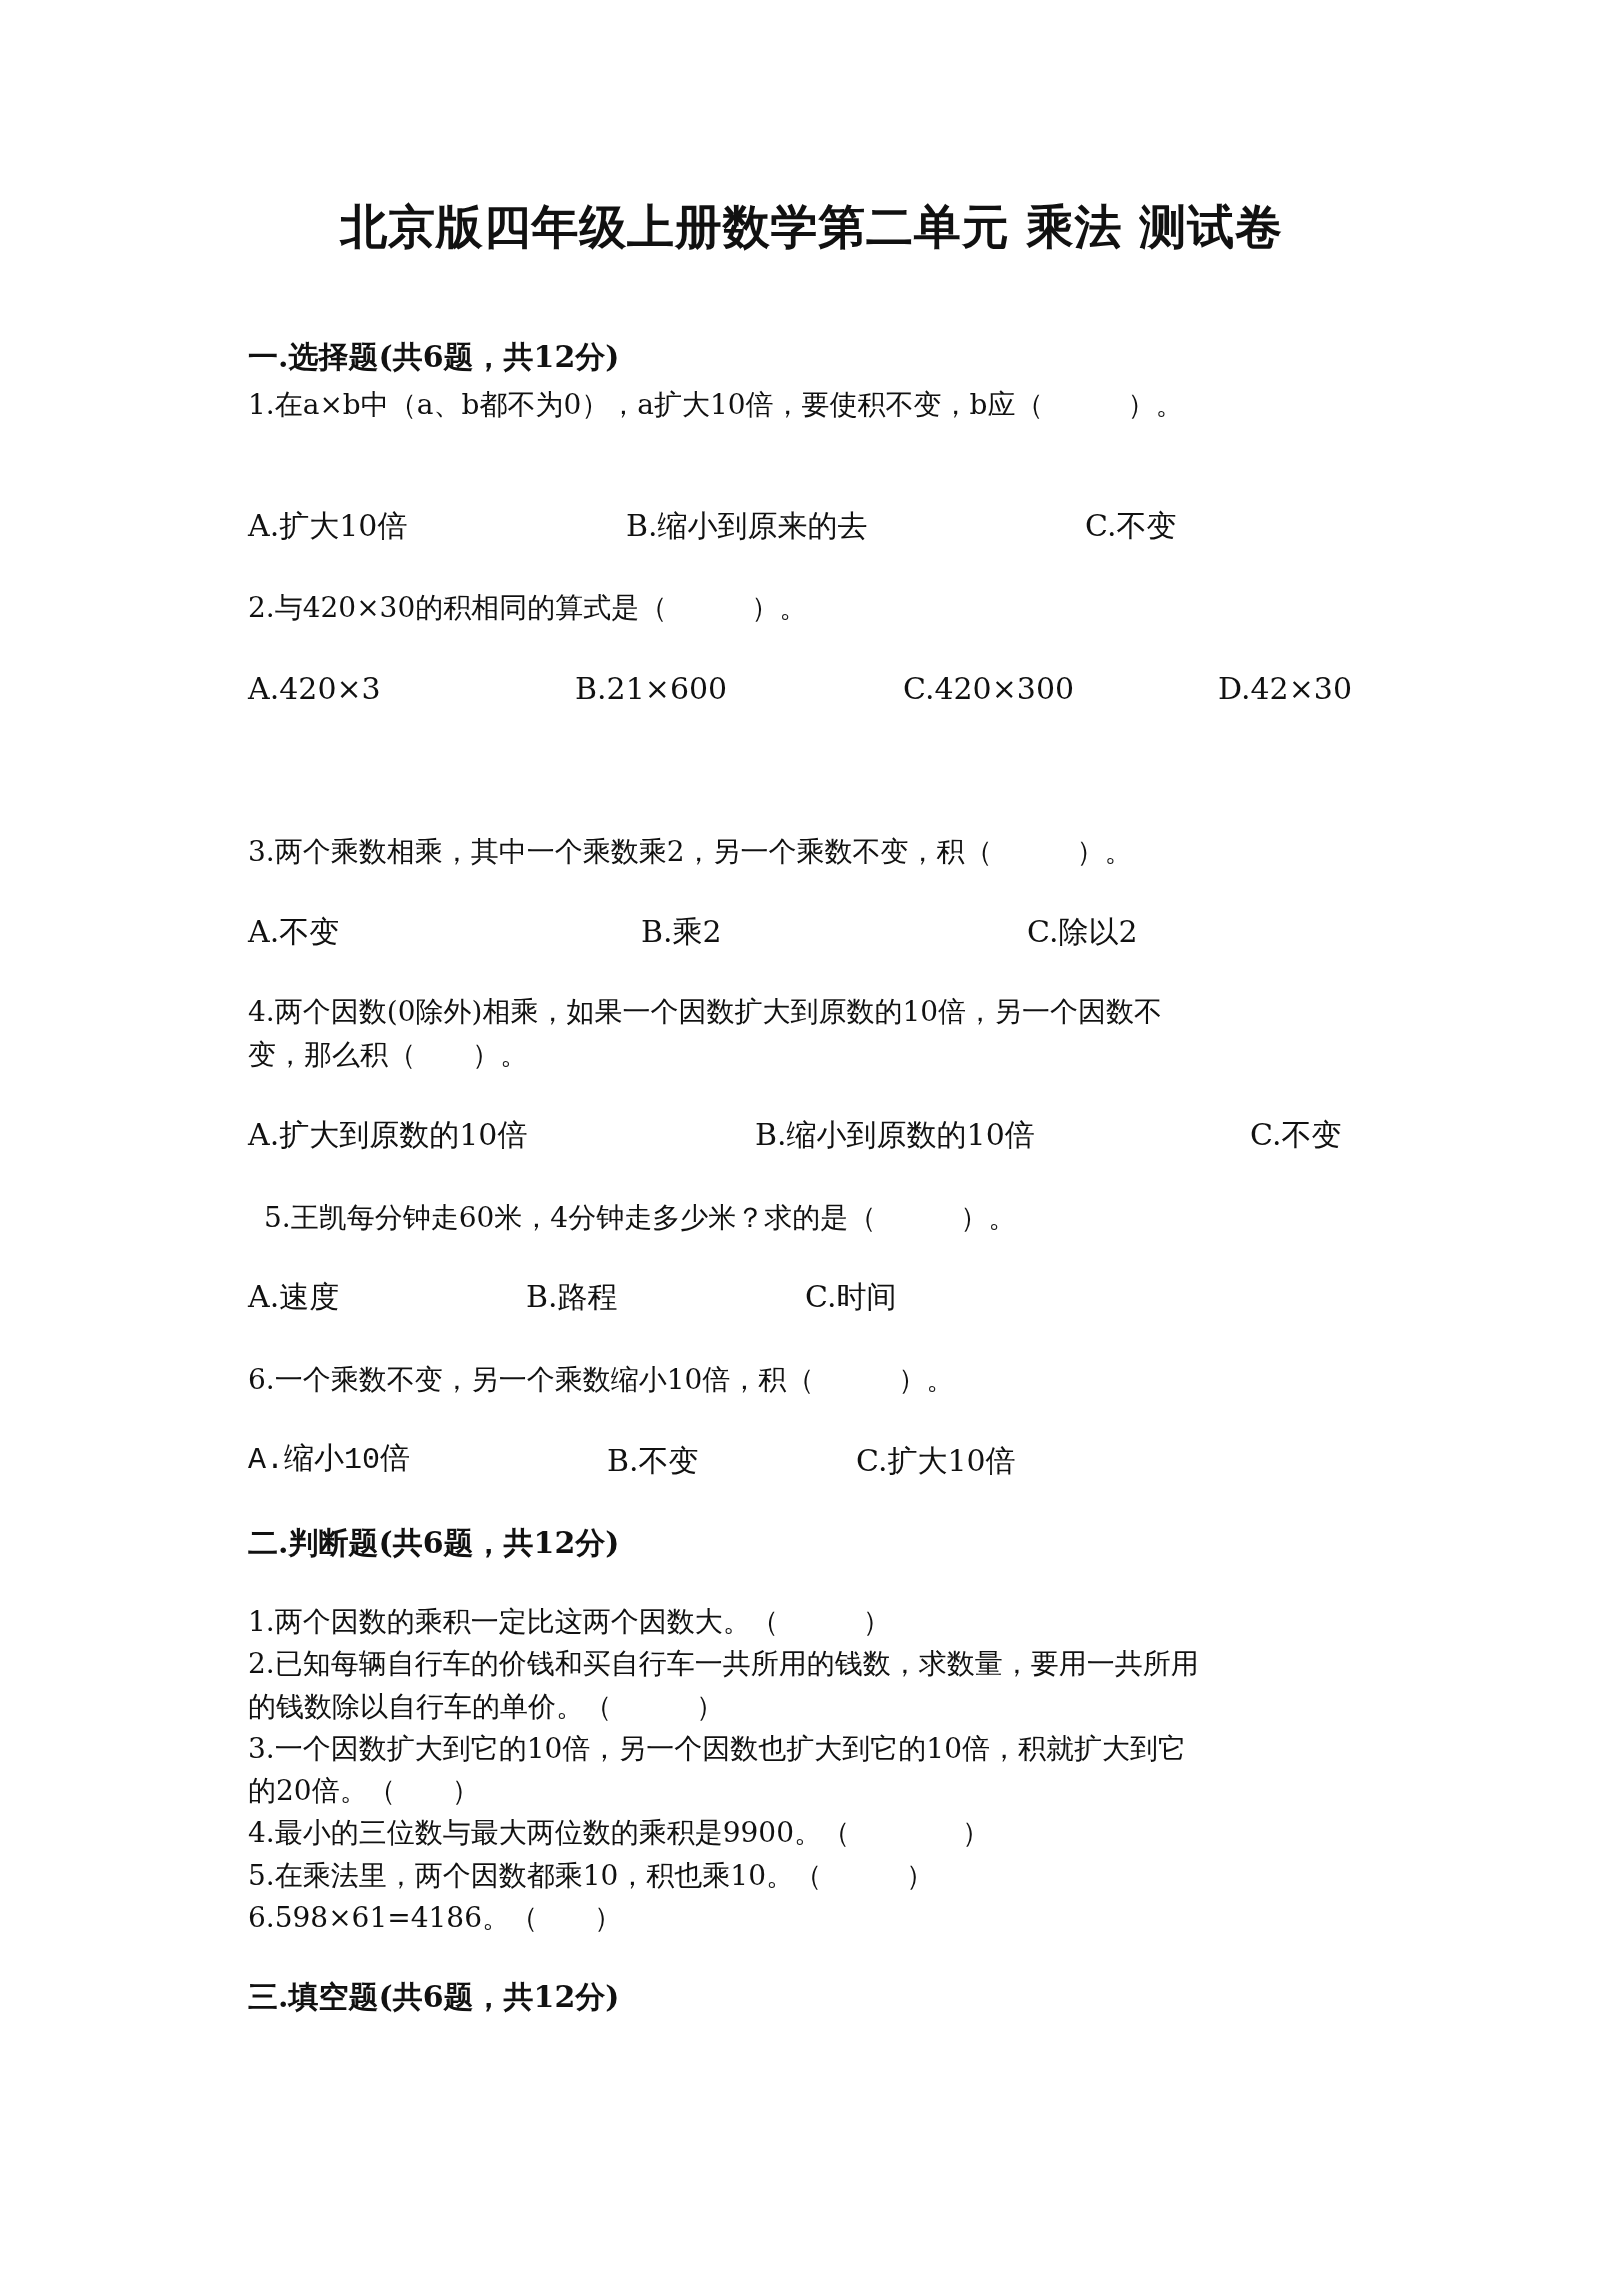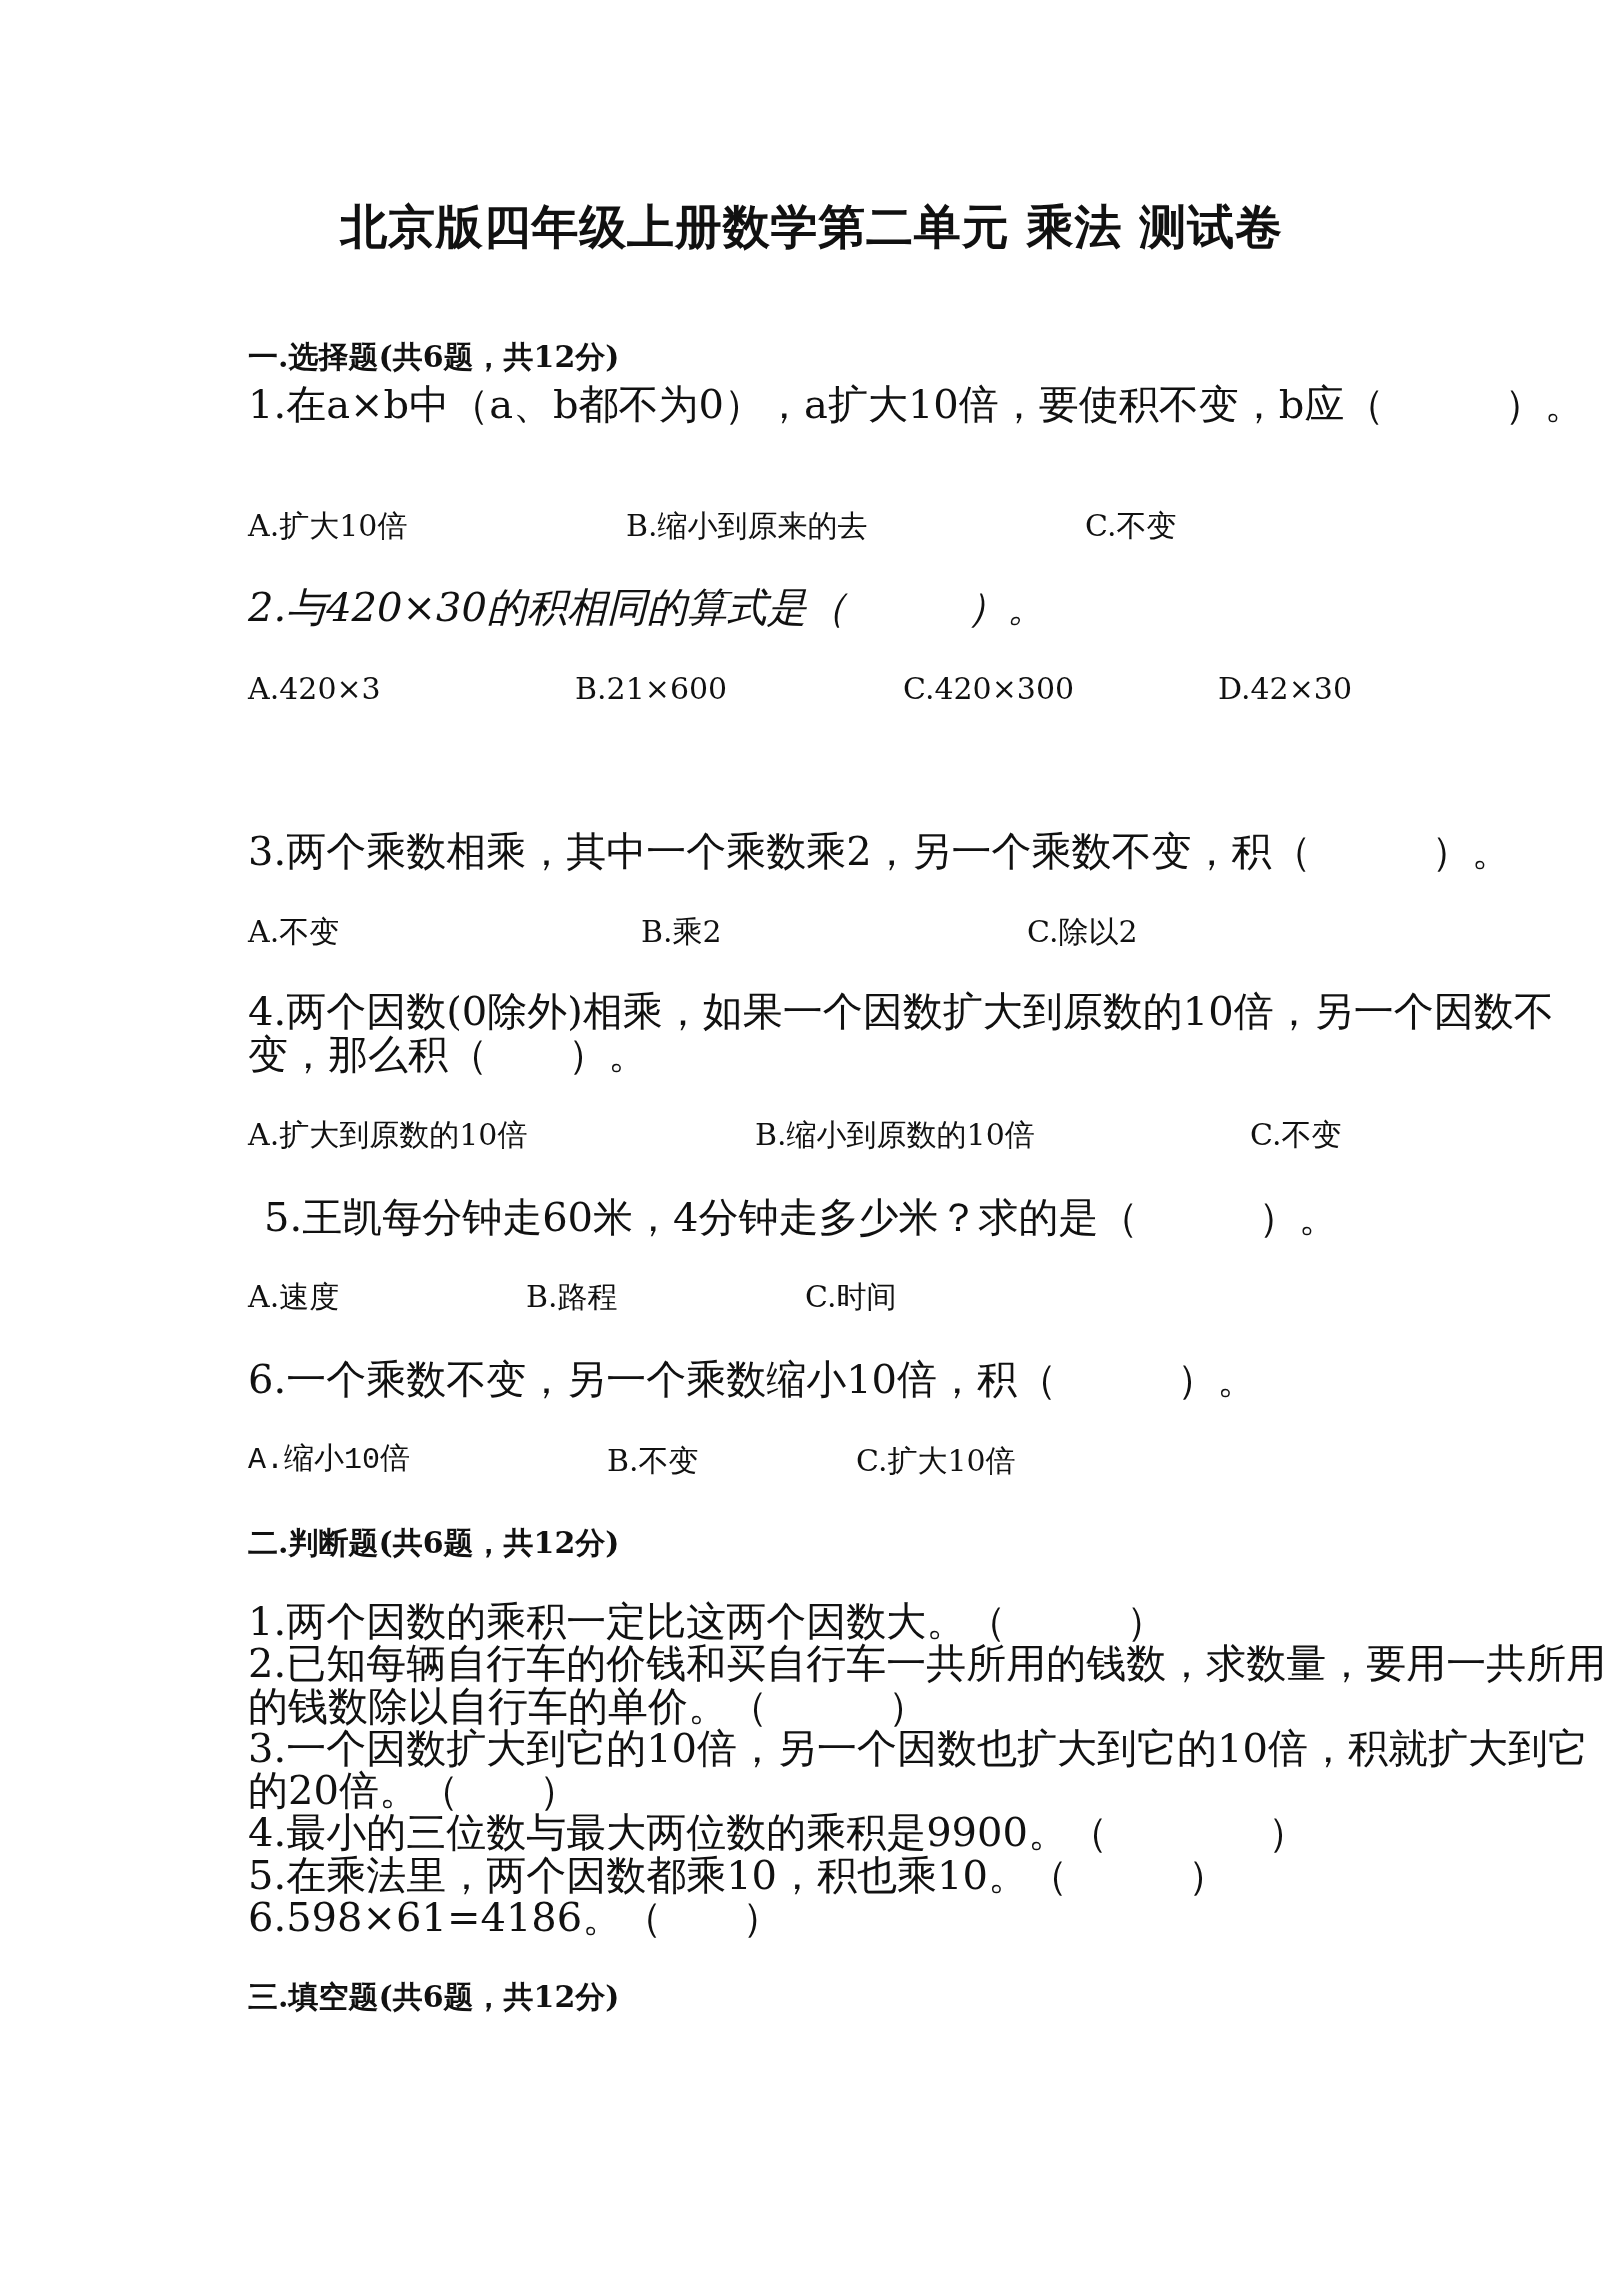--- a/index.html
+++ b/index.html
@@ -6,40 +6,40 @@
   body {
     width: 1623px; height: 2295px; position: relative; overflow: hidden;
     font-family: "DejaVu Serif", "Liberation Serif", serif; color: #111111;
   }
   .page { position: absolute; left: 0; top: 0; width: 1623px; height: 2295px; border-radius: 20px; }
   .title {
     position: absolute; left: 0; top: 196px; width: 1623px; text-align: center;
     font-size: 47px; font-weight: bold; letter-spacing: 0.8px; white-space: nowrap;
   }
   .line {
-    position: absolute; left: 248px; font-size: 40px; white-space: nowrap; line-height: 37px;
+    position: absolute; left: 248px; font-size: 28px; white-space: nowrap; line-height: 37px;
   }
   .section-head { font-weight: bold; font-size: 30px; }
   .opt { position: absolute; font-size: 30px; white-space: nowrap; line-height: 37px; }
 </style>
 </head>
 <body>
 
 <div class="page">
 
   <div class="title">北京版四年级上册数学第二单元 乘法 测试卷</div>
 
   <div class="line section-head" style="top:303px;margin-top:35px;">一.选择题(共6题，共12分)</div>
 
   <div class="line" style="top:386px;">1.在a×b中（a、b都不为0），a扩大10倍，要使积不变，b应（　　　）。</div>
   <div class="opt" style="left:248px; top:507px;">A.扩大10倍</div>
   <div class="opt" style="left:626px; top:507px;">B.缩小到原来的去</div>
   <div class="opt" style="left:1085px; top:507px;">C.不变</div>
 
-  <div class="line" style="top:589px;font-style:italic;">2.与420×30的积相同的算式是（　　　）。</div>
+  <div class="line" style="top:589px;">2.与420×30的积相同的算式是（　　　）。</div>
   <div class="opt" style="left:248px; top:670px;">A.420×3</div>
   <div class="opt" style="left:575px; top:670px;">B.21×600</div>
   <div class="opt" style="left:903px; top:670px;">C.420×300</div>
   <div class="opt" style="left:1218px; top:670px;">D.42×30</div>
 
   <div class="line" style="top:833px;">3.两个乘数相乘，其中一个乘数乘2，另一个乘数不变，积（　　　）。</div>
   <div class="opt" style="left:248px; top:913px;">A.不变</div>
   <div class="opt" style="left:641px; top:913px;">B.乘2</div>
   <div class="opt" style="left:1027px; top:913px;">C.除以2</div>
 

